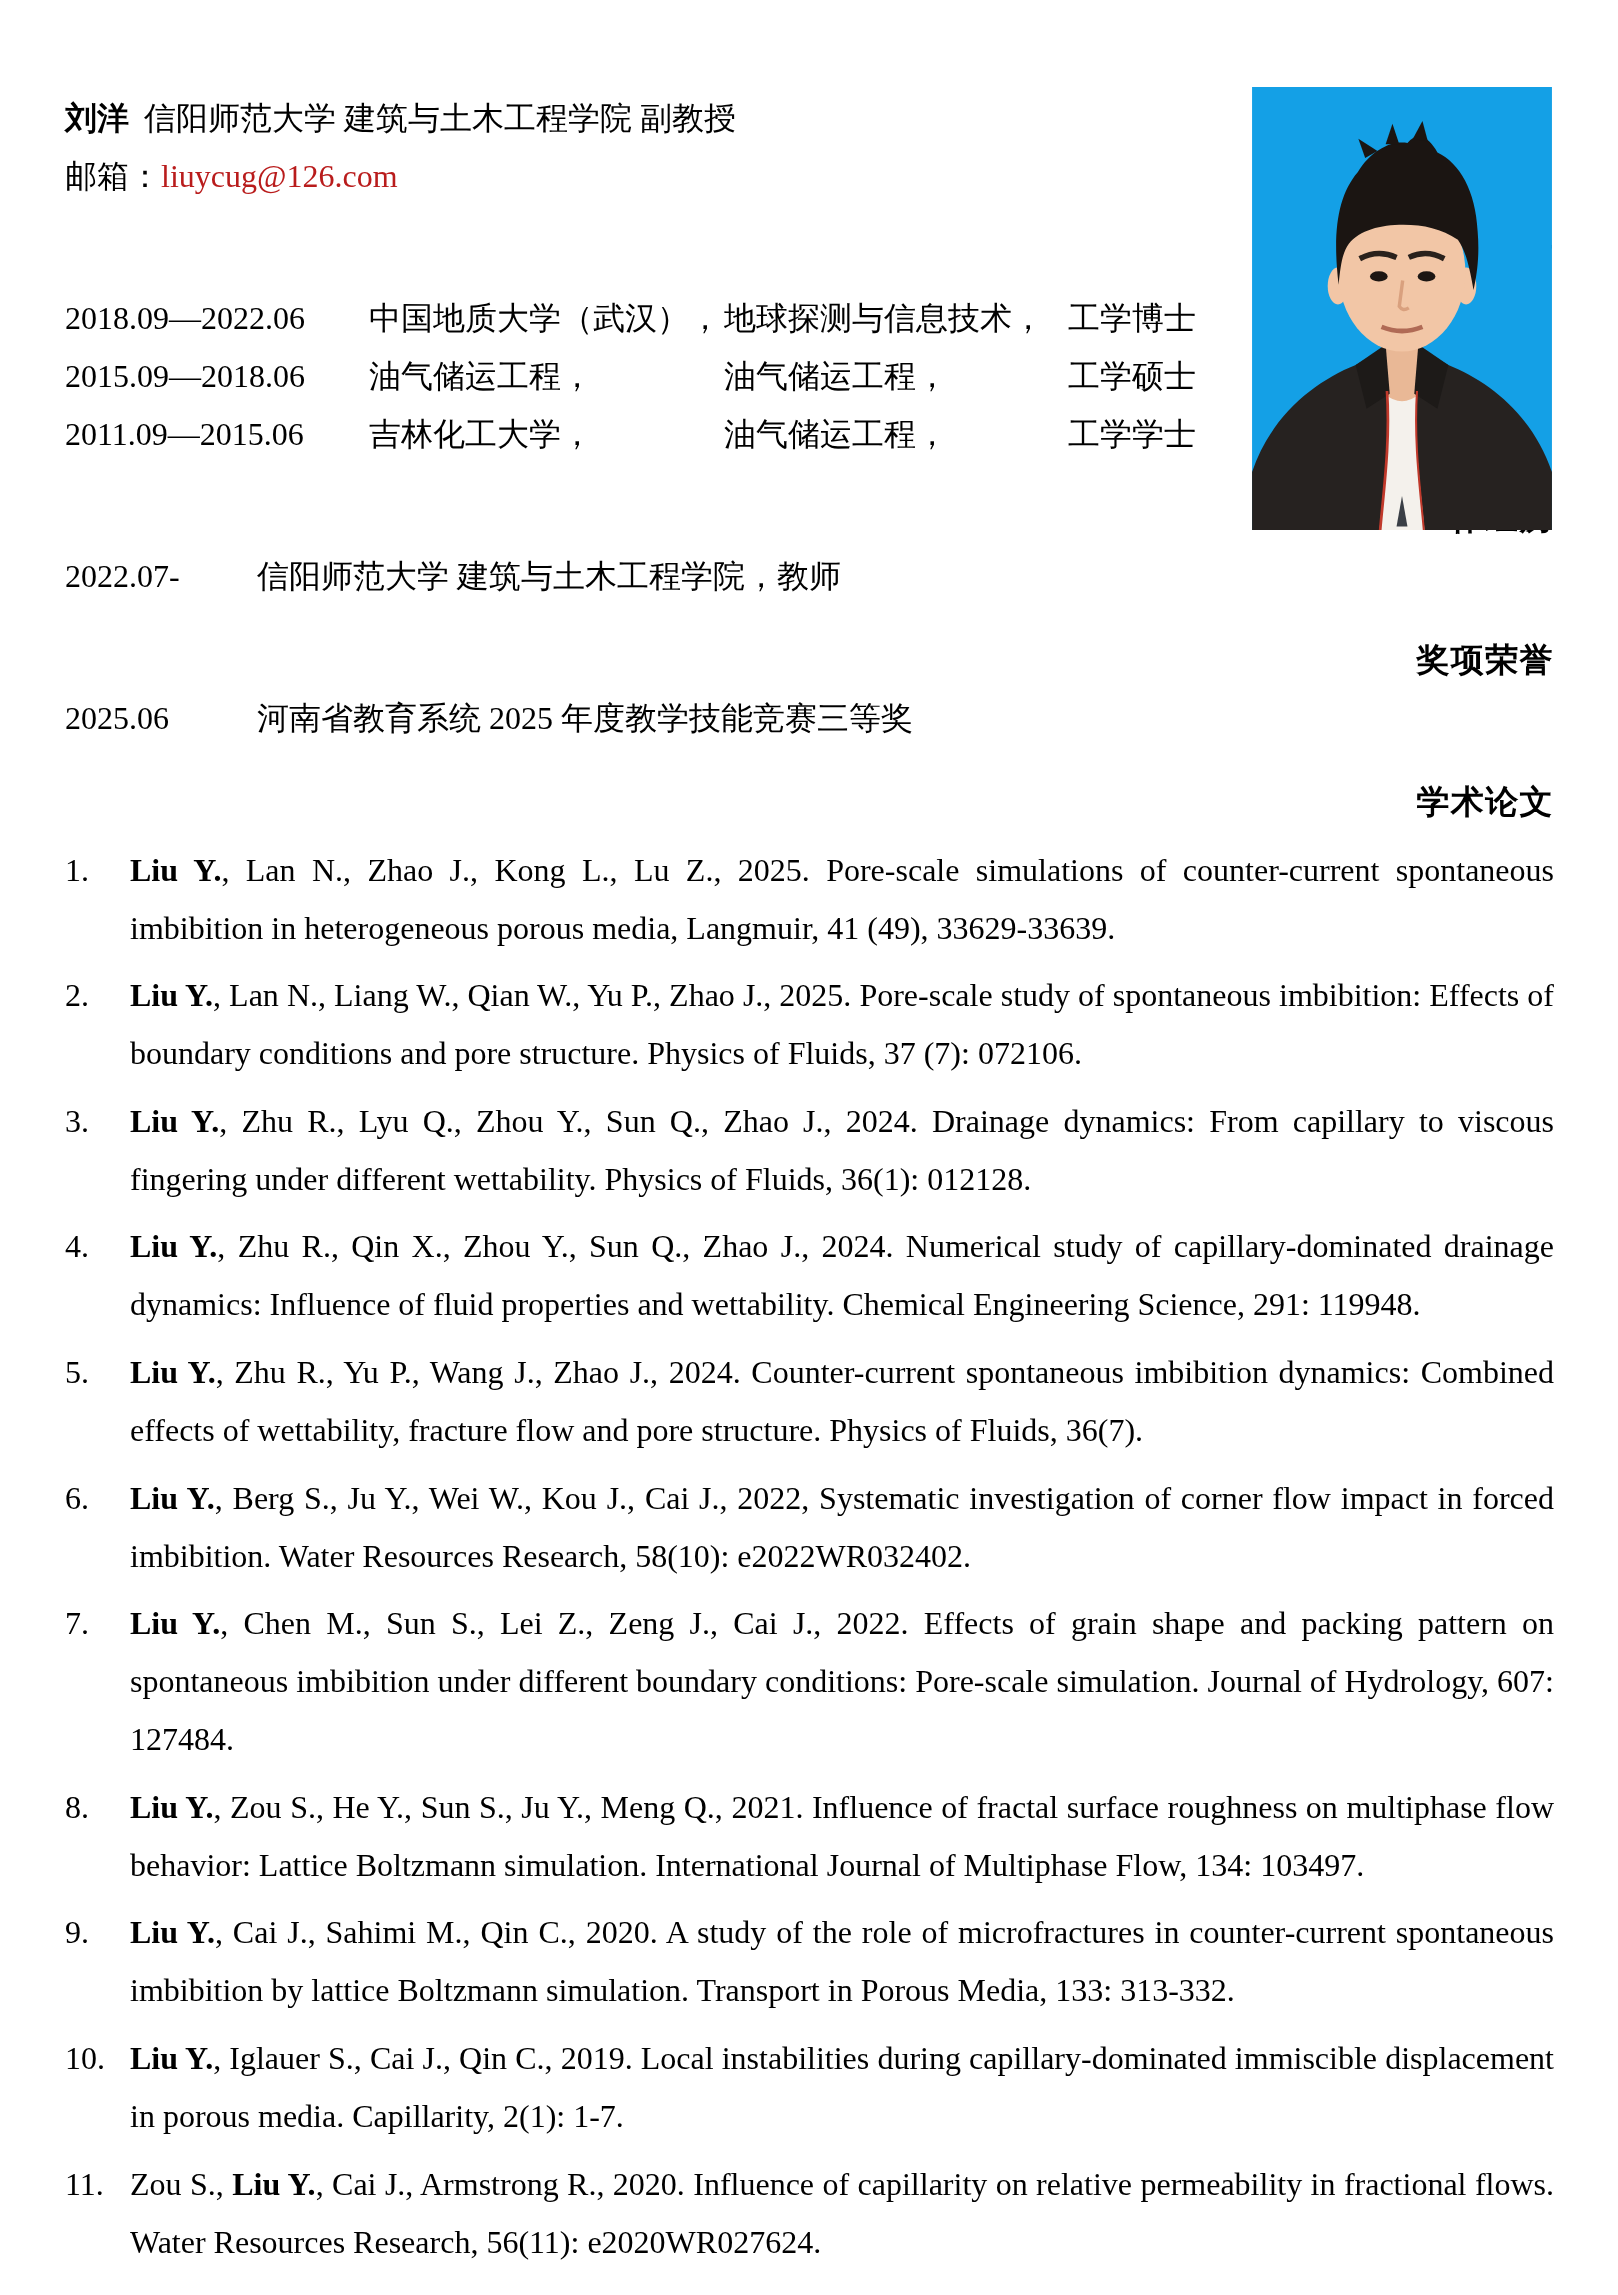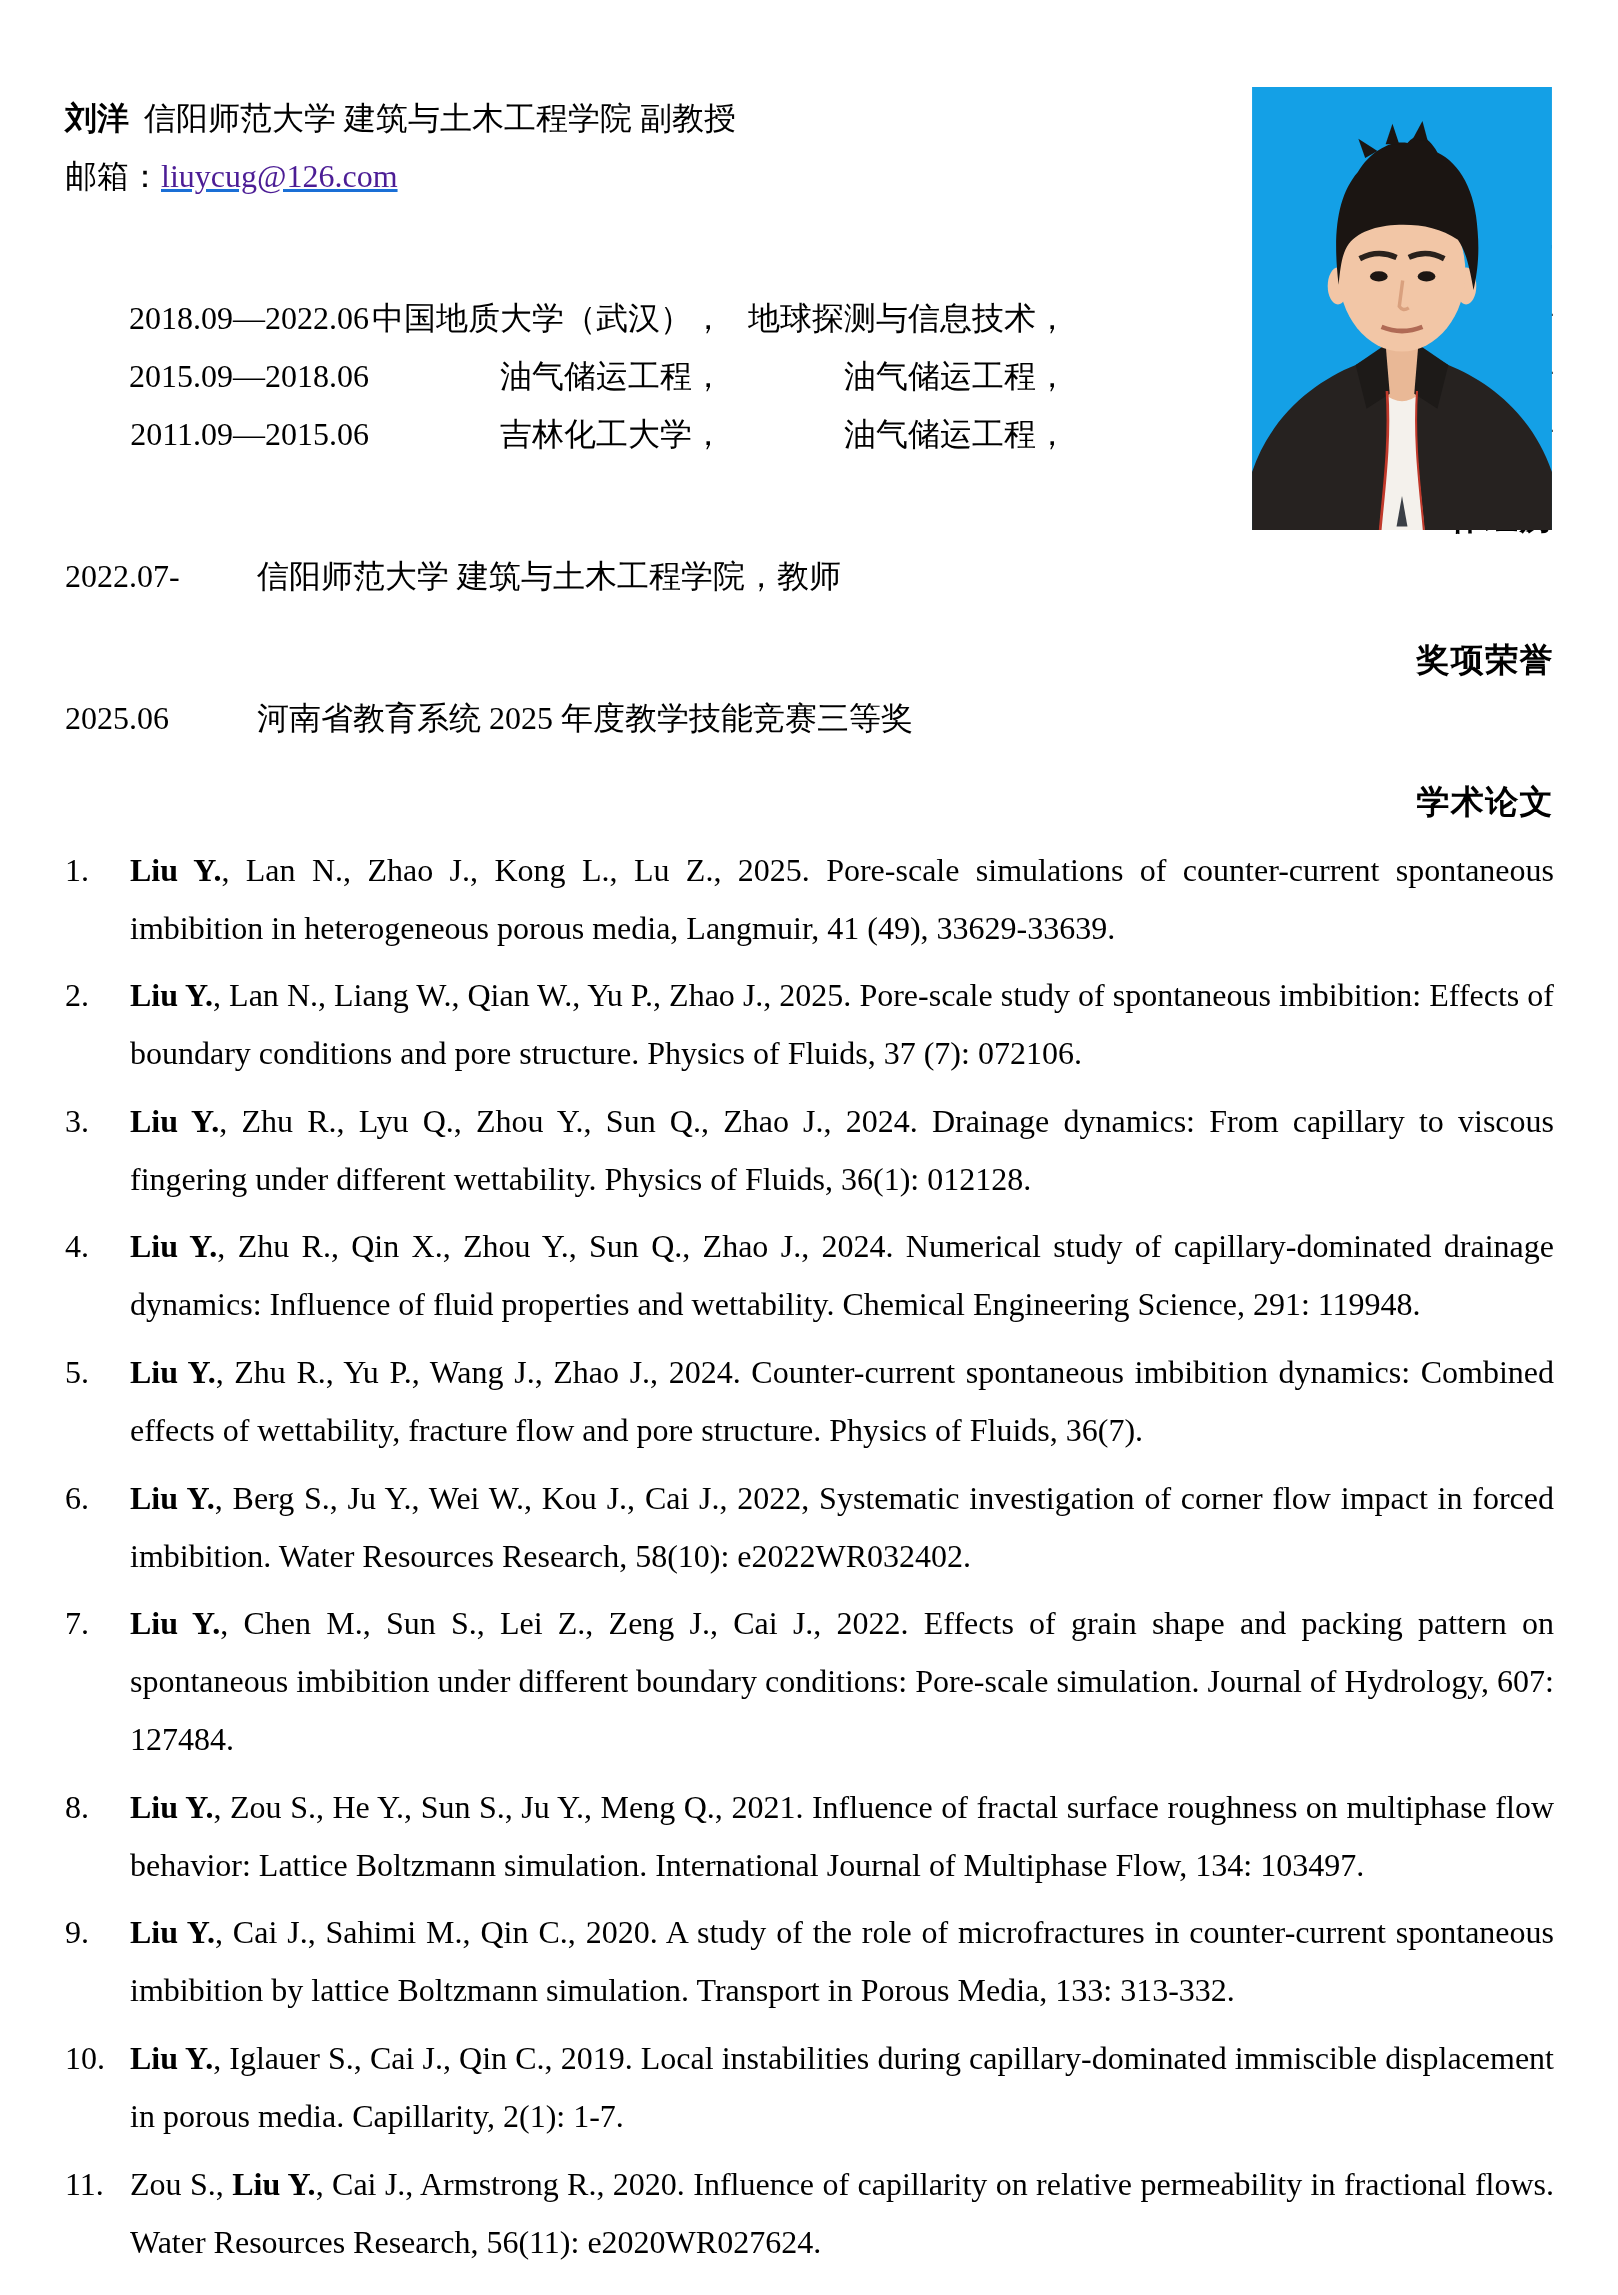--- a/index.html
+++ b/index.html
@@ -9,30 +9,30 @@
     background:#ffffff;
     overflow:hidden;
     font-family:"Liberation Serif","DejaVu Serif",serif;
     font-size:32px;
     color:#000000;
   }
   .content { padding:89px 65px 0 65px; }
   .line { line-height:58px; }
   .bold { font-weight:bold; }
   .name { margin-right:15px; }
-  .email-link { color:#4c1d95; text-decoration:underline; text-decoration-color:#1a6fd6; cursor:pointer; }
+  .email-link { color:#b91c1c; text-decoration-color:#1a6fd6; cursor:pointer; }
   h2.sec {
     font-size:33px; font-weight:bold;
     margin:26px 0 0 0; padding:0;
     line-height:58px;
     font-family:"Liberation Sans","DejaVu Sans",sans-serif; 
     letter-spacing:1.4px;
     text-align:right;
   }
-  .edu-row { display:grid; grid-template-columns:304px 355px 344px auto; line-height:58px;text-align:right; }
+  .edu-row { display:grid; grid-template-columns:304px 355px 344px auto; line-height:58px; }
   .kv-row  { display:grid; grid-template-columns:160px auto; line-height:58px;gap:32px; }
   .pub-list { margin:0; padding:0; list-style:none; }
   .pub-item { display:flex; margin-top:9.6px; }
   .pub-num  { flex:0 0 65px; width:65px; line-height:58px; }
   .pub-text { flex:1 1 auto; text-align:justify; line-height:58px; }
   .photo-frame { position:absolute; left:1252px; top:87px; width:300px; height:443px; }
 </style>
 </head>
 <body>
 

